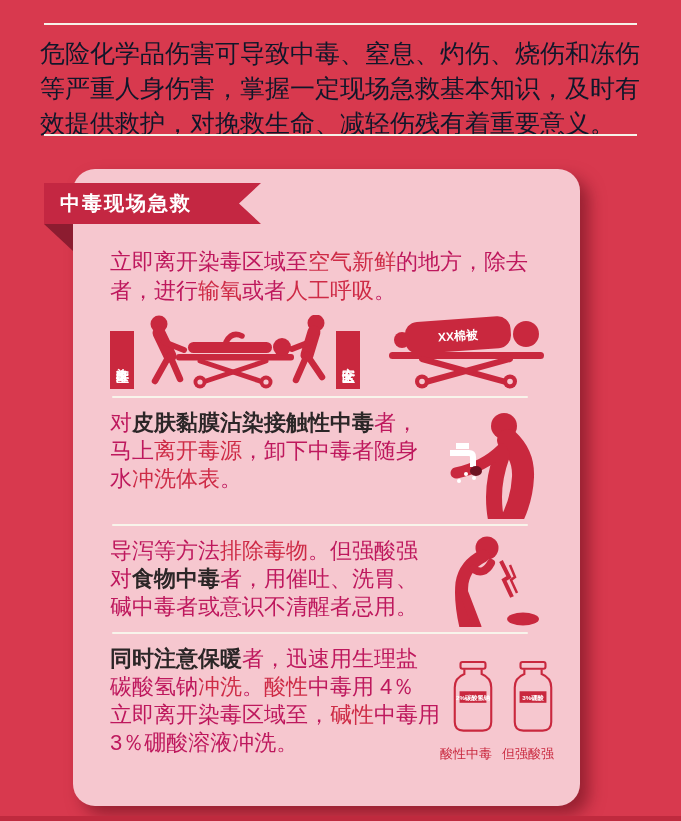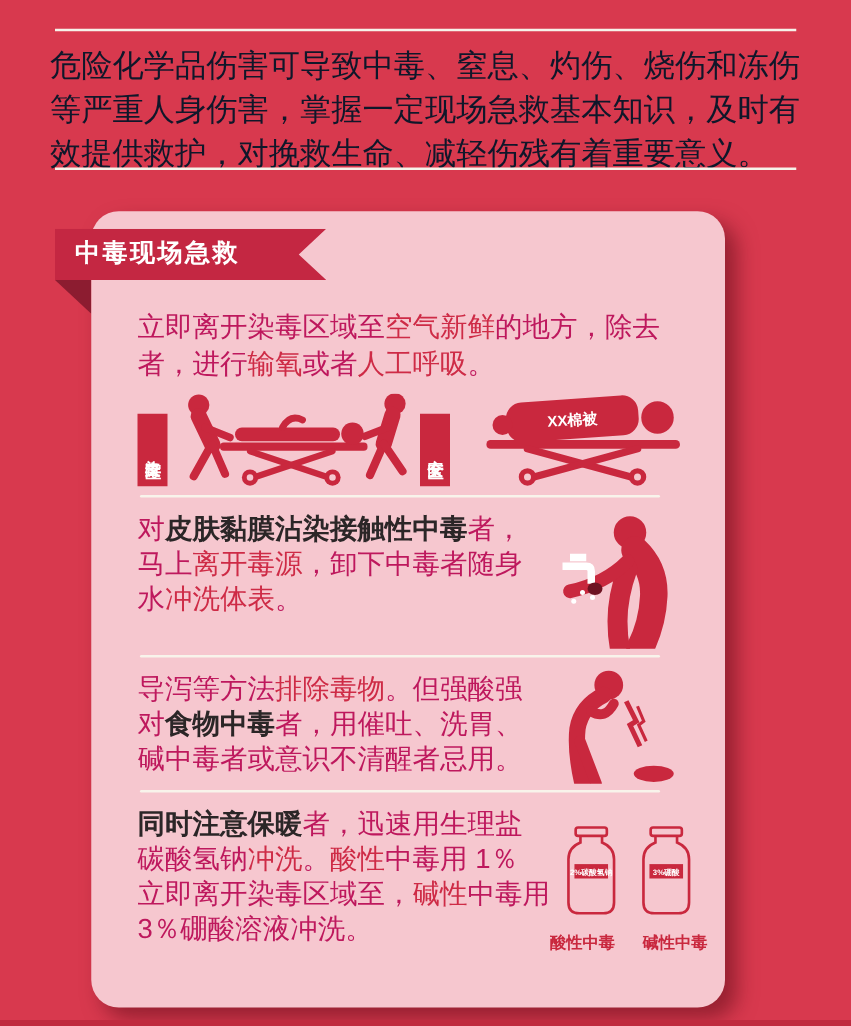--- a/index.html
+++ b/index.html
@@ -67,22 +67,22 @@
     background:#C9283E; color:#ffffff; font-size:13px; font-weight:700;
     writing-mode:vertical-rl; text-orientation:upright;
     display:flex; align-items:center; justify-content:center; letter-spacing:2px;
   }
   .zone-left { left:0; }
   .zone-right { right:0; }
 
   
   .bottle-col { flex:0 0 auto; margin-left:auto; margin-right:4px; margin-top:14px; width:126px; }
   .bottle-pair { display:flex; justify-content:center; gap:12px; }
-  .bottle-caps { display:flex; justify-content:space-between; gap:10px; margin-top:8px;
-                 font-size:13px; font-weight:700; color:#C9283E; white-space:nowrap; }
+  .bottle-caps { display:flex; justify-content:flex-start; gap:10px; margin-top:8px;
+                 font-size:13px; font-weight:400; color:#C9283E; white-space:nowrap; }
 
   .icon-c { margin-top:2px; }
   .icon-d { margin-top:-2px; }
 
   
   .bottom-strip { position:absolute; left:0; bottom:0; width:100%; height:5px; background:#BF2A3E; }
 </style>
 </head>
 <body>
 
@@ -198,42 +198,42 @@
           <ellipse cx="84" cy="84" rx="16" ry="6.5" fill="#C9283E"></ellipse>
         </svg>
       </div>
     </div>
 
     <div class="divider d3"></div>
 
     <div class="row">
       <div class="para">
           <div class="tline"><span class="s-b">同时注意保暖</span><span class="s-d">者，迅速用生理盐</span></div>
-          <div class="tline"><span class="s-d">碳酸氢钠</span><span class="s-r">冲洗</span><span class="s-d">。</span><span class="s-r">酸性</span><span class="s-d">中毒用 1％</span></div>
+          <div class="tline"><span class="s-d">碳酸氢钠</span><span class="s-r">冲洗</span><span class="s-d">。</span><span class="s-r">酸性</span><span class="s-d">中毒用 4％</span></div>
           <div class="tline"><span class="s-d">立即离开染毒区域至，</span><span class="s-r">碱性</span><span class="s-d">中毒用</span></div>
           <div class="tline"><span class="s-d">3％硼酸溶液冲洗。</span></div>
         </div>
       <div class="bottle-col">
         <div class="bottle-pair">
           <svg width="48" height="78" viewBox="0 0 50 78">
             <rect x="12" y="1.5" width="26" height="7" rx="2" fill="none" stroke="#C9283E" stroke-width="2.2"></rect>
             <path d="M16 9 L16 14 Q6 18 6 28 L6 64 Q6 73 15 73 L35 73 Q44 73 44 64 L44 28 Q44 18 34 14 L34 9" fill="none" stroke="#C9283E" stroke-width="2.2"></path>
             <rect x="11" y="32" width="28" height="12" fill="#C9283E"></rect>
             <text x="25" y="41" text-anchor="middle" font-size="6.5" font-weight="bold" fill="#ffffff">2%碳酸氢钠</text>
           </svg>
           <svg width="48" height="78" viewBox="0 0 50 78">
             <rect x="12" y="1.5" width="26" height="7" rx="2" fill="none" stroke="#C9283E" stroke-width="2.2"></rect>
             <path d="M16 9 L16 14 Q6 18 6 28 L6 64 Q6 73 15 73 L35 73 Q44 73 44 64 L44 28 Q44 18 34 14 L34 9" fill="none" stroke="#C9283E" stroke-width="2.2"></path>
             <rect x="11" y="32" width="28" height="12" fill="#C9283E"></rect>
             <text x="25" y="41" text-anchor="middle" font-size="6.5" font-weight="bold" fill="#ffffff">3%硼酸</text>
           </svg>
         </div>
         <div class="bottle-caps">
           <span>酸性中毒</span>
-          <span>碱性中毒</span>
+          <span>但强酸强</span>
         </div>
       </div>
     </div>
 
   </div>
 
   <div class="ribbon">
     <span>中毒现场急救</span>
   </div>
   <div class="ribbon-fold"></div>

